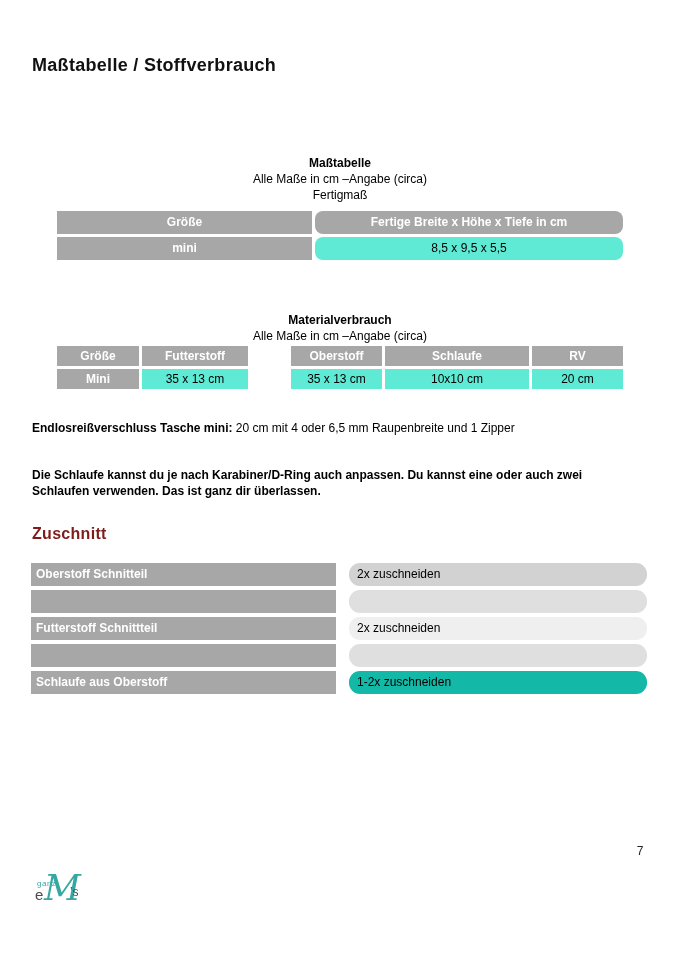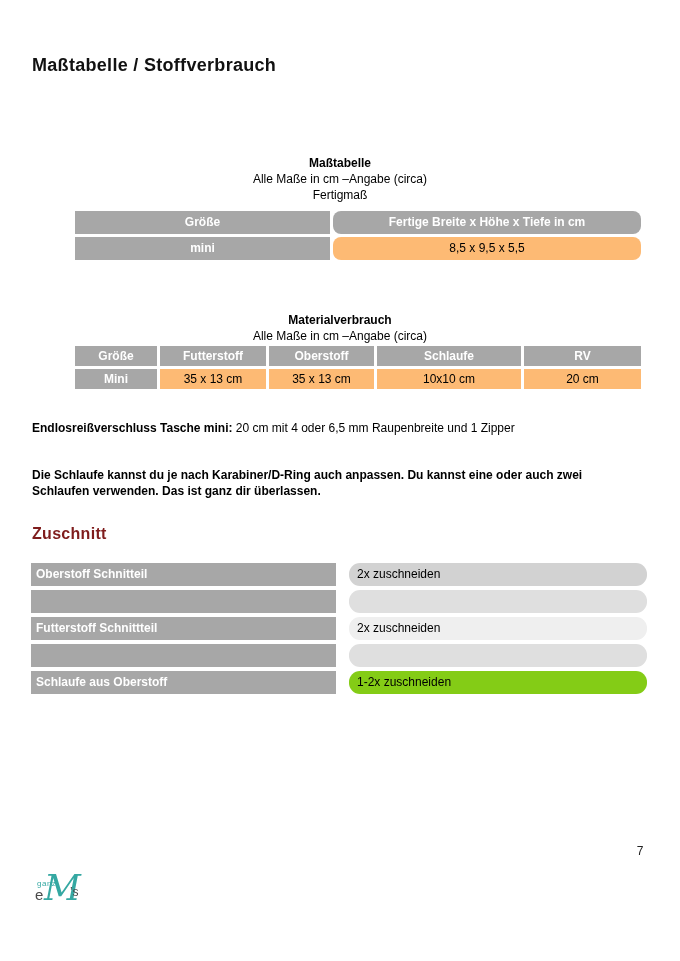--- a/index.html
+++ b/index.html
@@ -40,42 +40,42 @@
     line-height: 16px;
   }
   .caption.bold { font-weight: bold; }
   .cap-t1-title { top: 155px; }
   .cap-t1-sub1  { top: 171px; }
   .cap-t1-sub2  { top: 187px; }
   .cap-t2-title { top: 312px; }
   .cap-t2-sub   { top: 328px; }
 
   
-  .tbl { position: absolute; left: 75px; width: 566px; }
+  .tbl { position: absolute; left: 57px; width: 566px; }
   .tbl-1 { top: 211px; }
   .tbl-2 { top: 346px; }
   .trow { display: flex; gap: 3px; margin-bottom: 3px; }
   .cell {
     box-sizing: border-box;
     text-align: center;
     font-size: 12px;
     overflow: hidden;
     white-space: nowrap;
   }
   .h23 { height: 23px; line-height: 23px; }
   .h20 { height: 20px; line-height: 20px; }
   .gray  { background: #a7a7a7; color: #ffffff; font-weight: bold; }
-  .light { background: #fdba74; color: #000; }
+  .light { background: #5eead4; color: #000; }
   
   .t1c1 { width: 255px; }
   .t1c2 { flex: 1; border-radius: 8px; }
   
   .t2c1 { width: 82px; }
   .t2c2 { width: 106px; }
-  .t2c3 { width: 105px; }
+  .t2c3 { width: 91px; margin-left: 40px; }
   .t2c4 { width: 144px; }
   .t2c5 { flex: 1; }
 
   
   .note-zipper {
     position: absolute;
     left: 32px; top: 421px;
     width: 620px;
     font-size: 12px;
     line-height: 15px;
@@ -103,21 +103,21 @@
   .zvalue {
     flex: 1; height: 23px; line-height: 23px;
     font-size: 12px; color: #000;
     padding-left: 8px; box-sizing: border-box;
     white-space: nowrap; overflow: hidden; border-radius: 11px;
   }
   .zrow:nth-child(1) .zvalue { background: #d2d2d2; }
   .zrow:nth-child(2) .zvalue { background: #dfdfdf; }
   .zrow:nth-child(3) .zvalue { background: #efefef; }
   .zrow:nth-child(4) .zvalue { background: #dfdfdf; }
-  .zrow:nth-child(5) .zvalue { background: #84cc16; }
+  .zrow:nth-child(5) .zvalue { background: #14b8a6; }
 
   
   .page-number {
     position: absolute;
     left: 630px; top: 844px;
     width: 20px;
     text-align: center;
     font-size: 12px;
     color: #222;
   }

